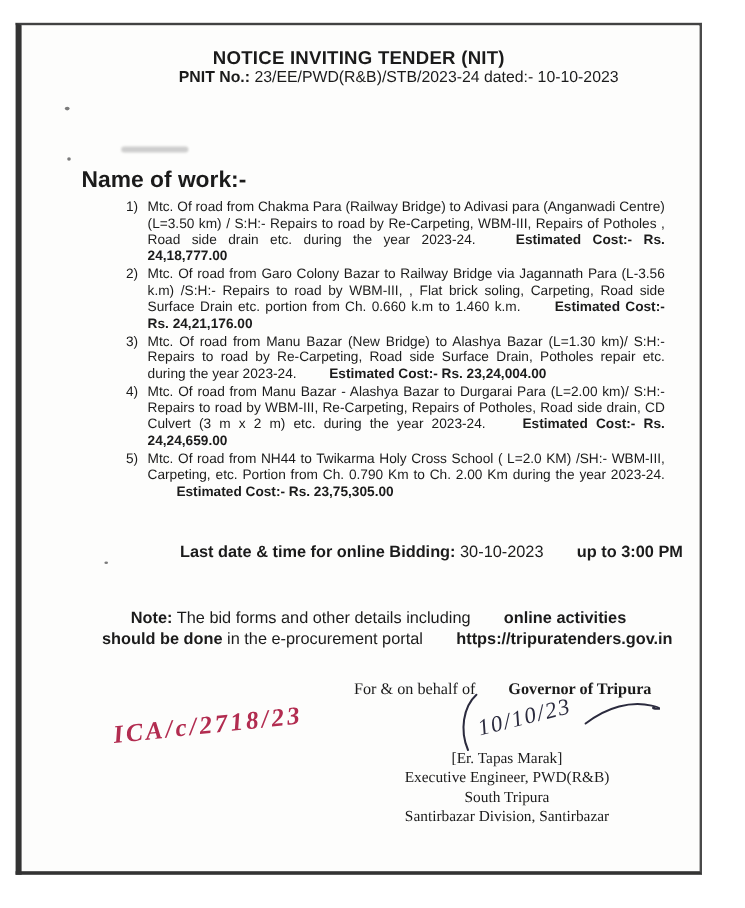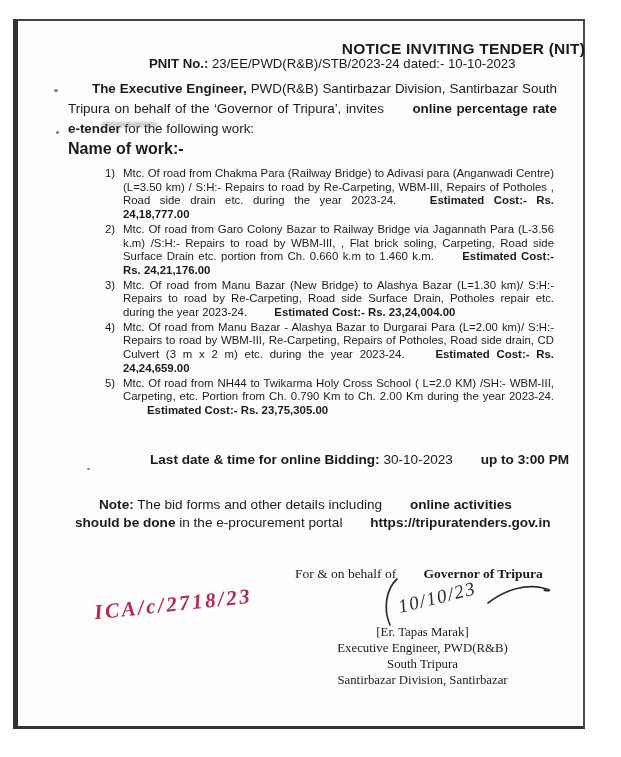--- a/index.html
+++ b/index.html
@@ -1,33 +1,33 @@
 <!DOCTYPE html>
 <html><head>
 <meta charset="utf-8">
 <style>
   html,body{margin:0;padding:0;background:#ffffff;}
   body{font-family:"Liberation Sans",sans-serif;color:#1b1b1b;-webkit-font-smoothing:antialiased;}
   .screen{position:relative;width:621px;height:757px;background:#fff;overflow:hidden;}
   .frame{position:absolute;left:13px;top:19px;width:572px;height:710px;box-sizing:border-box;
          border-left:5px solid #333;border-top:2px solid #424242;border-right:2px solid #4a4a4a;
          border-bottom:3px solid #333;background:#fdfdfc;}
-  .title{position:absolute;left:13px;top:30px;width:572px;text-align:right;
+  .title{position:absolute;left:13px;top:30px;width:572px;text-align:center;
          font-weight:bold;font-size:15.5px;letter-spacing:.2px;}
   .pnit{position:absolute;left:125px;top:56px;font-size:13.2px;margin:0;}
   .intro{position:absolute;left:68px;top:79px;width:489px;font-size:13.4px;line-height:20px;
          text-align:justify;margin:0;}
-  .work-heading{position:absolute;left:68px;top:140px;font-size:16px;font-weight:bold;margin:0;}
+  .work-heading{position:absolute;left:68px;top:140px;font-size:19px;font-weight:bold;margin:0;}
   .work-list{position:absolute;left:105px;top:167px;width:449px;margin:0;padding:0;list-style:none;
          font-size:11.4px;line-height:13.7px;}
   .work-list li{position:relative;padding-left:18px;text-align:justify;margin:0 0 1px 0;}
   .wnum{position:absolute;left:0;top:0;}
   .bidfee{position:absolute;left:163px;top:429px;font-size:13.8px;margin:0;}
   .lastdate{position:absolute;left:126px;top:452px;font-size:13.6px;margin:0;}
-  .note{position:absolute;left:68px;top:489px;width:480px;font-size:13.6px;line-height:17.5px;margin:7px;}
+  .note{position:absolute;left:68px;top:489px;width:480px;font-size:13.6px;line-height:17.5px;margin:17px;}
   .behalf{position:absolute;left:283px;top:554px;font-family:"Liberation Serif",serif;font-size:13.5px;margin:12px;}
   .stamp{position:absolute;left:94px;top:592px;transform:rotate(-6deg);
          font-family:"Liberation Serif",serif;font-style:italic;font-weight:bold;
          font-size:21px;letter-spacing:2.5px;}
   .scrawl{position:absolute;left:380px;top:577px;}
   .scrawl svg{display:block;}
   .sigblock{position:absolute;left:315px;top:624px;width:215px;text-align:center;
          font-family:"Liberation Serif",serif;font-size:12.8px;line-height:16px;}
   .smudge{position:absolute;left:101px;top:122px;width:56px;height:5px;
          background:rgba(110,110,110,.32);border-radius:3px;filter:blur(1px);}
@@ -44,21 +44,20 @@
   <div class="frame"></div>
 
   <div class="speck s1"></div>
   <div class="speck s2"></div>
   <div class="speck s3"></div>
 
   <h1 class="title">NOTICE INVITING TENDER (NIT)</h1>
 
   <p class="pnit"><b>PNIT No.:</b><span> 23/EE/PWD(R&amp;B)/STB/2023-24 dated:- 10-10-2023</span></p>
 
-  <p class="intro"><b>The Executive Engineer,</b><span> PWD(R&amp;B) Santirbazar Division, Santirbazar South Tripura on behalf of the ‘Governor of Tripura’, invites </span><b>online percentage rate e-tender</b><span> for the following work:</span></p>
   <div class="smudge"></div>
 
   <h2 class="work-heading">Name of work:-</h2>
 
   <ol class="work-list">
       <li><span class="wnum">1)</span><span><span>Mtc. Of road from Chakma Para (Railway Bridge) to Adivasi para (Anganwadi Centre) (L=3.50 km) / S:H:- Repairs to road by Re-Carpeting, WBM-III, Repairs of Potholes , Road side drain etc. during the year 2023-24. </span><b>Estimated Cost:- Rs. 24,18,777.00</b></span></li>
       <li><span class="wnum">2)</span><span><span>Mtc. Of road from Garo Colony Bazar to Railway Bridge via Jagannath Para (L-3.56 k.m) /S:H:- Repairs to road by WBM-III, , Flat brick soling, Carpeting, Road side Surface Drain etc. portion from Ch. 0.660 k.m to 1.460 k.m. </span><b>Estimated Cost:- Rs. 24,21,176.00</b></span></li>
       <li><span class="wnum">3)</span><span><span>Mtc. Of road from Manu Bazar (New Bridge) to Alashya Bazar (L=1.30 km)/ S:H:- Repairs to road by Re-Carpeting, Road side Surface Drain, Potholes repair etc. during the year 2023-24. </span><b>Estimated Cost:- Rs. 23,24,004.00</b></span></li>
       <li><span class="wnum">4)</span><span><span>Mtc. Of road from Manu Bazar - Alashya Bazar to Durgarai Para (L=2.00 km)/ S:H:- Repairs to road by WBM-III, Re-Carpeting, Repairs of Potholes, Road side drain, CD Culvert (3 m x 2 m) etc. during the year 2023-24. </span><b>Estimated Cost:- Rs. 24,24,659.00</b></span></li>
       <li><span class="wnum">5)</span><span><span>Mtc. Of road from NH44 to Twikarma Holy Cross School ( L=2.0 KM) /SH:- WBM-III, Carpeting, etc. Portion from Ch. 0.790 Km to Ch. 2.00 Km during the year 2023-24. </span><b>Estimated Cost:- Rs. 23,75,305.00</b></span></li>

